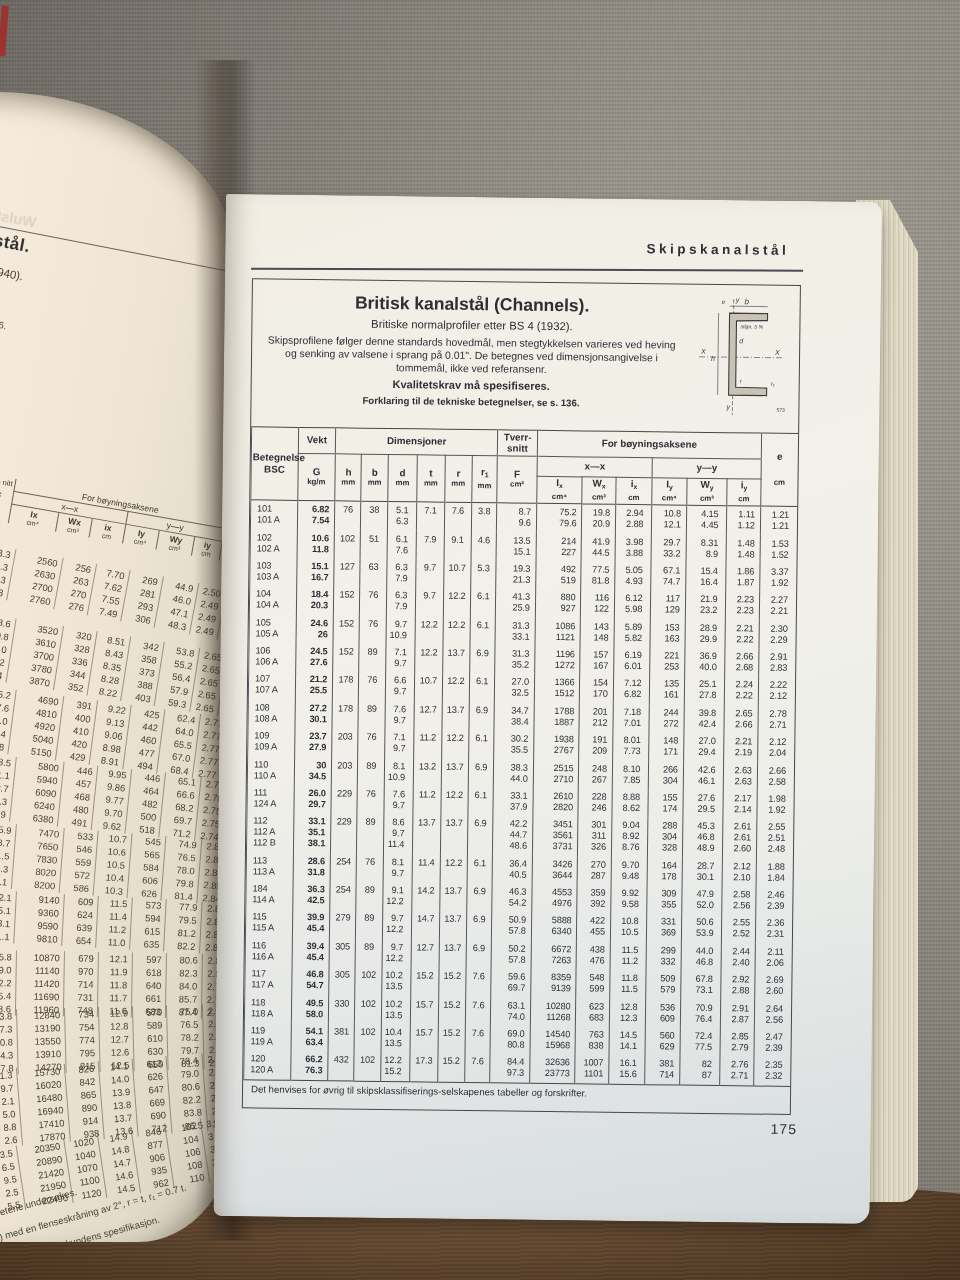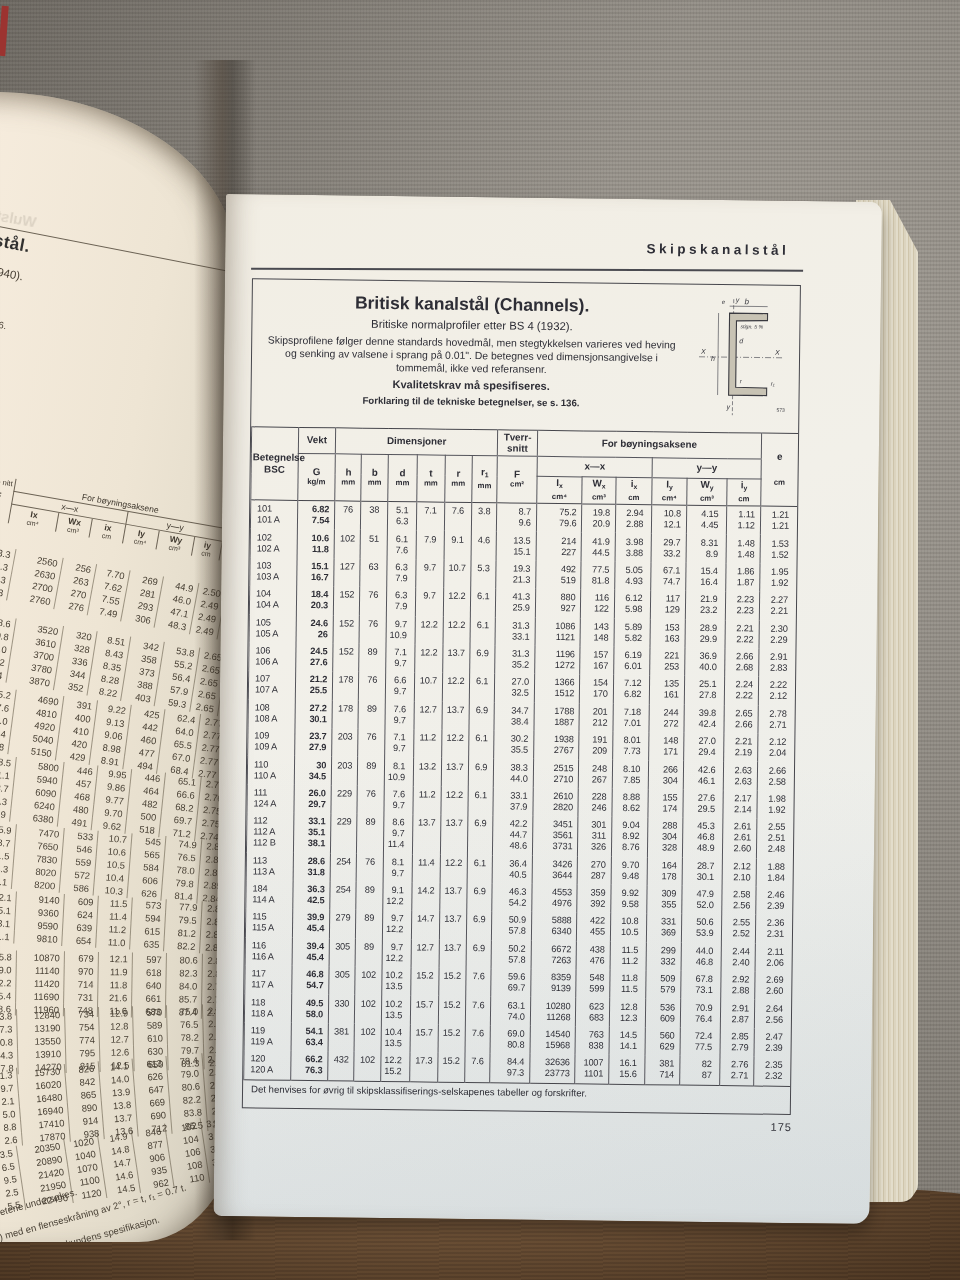--- a/index.html
+++ b/index.html
@@ -90,21 +90,21 @@
   thead th.bb{border-bottom:1px solid #55555c;}
   sub{font-size:6.8px;vertical-align:-2px;}
   tbody td{font-size:9.2px;vertical-align:top;padding:3.2px 0;letter-spacing:-.15px;}
   .ln{height:11px;line-height:11px;white-space:nowrap;}
   td.a-left .ln{text-align:left;padding-left:6px;}
   td.a-right .ln{text-align:right;padding-right:5px;}
   td.a-center .ln{text-align:center;}
   td.bold{font-weight:bold;}
   td.pr8 .ln{padding-right:8px;}
   .tfootnote{font-size:9.6px;padding:3px 0 0 8px;}
-  .pagenum{position:absolute;top:920px;left:556px;font-size:11px;letter-spacing:1px;}
+  .pagenum{position:absolute;top:920px;left:556px;font-size:14px;letter-spacing:1px;}
 
   svg text{font-family:"Liberation Sans",sans-serif;fill:#3a3a40;}
 </style>
 </head>
 <body>
 
 <div class="fabric"></div>
 <div class="brown-cloth"></div>
 <div class="red-edge r1"></div>
 <div class="red-edge r2"></div>
@@ -485,21 +485,21 @@
           <div class="lcell lc3">11.8</div>
           <div class="lcell lc4">640</div>
           <div class="lcell lc5">84.0</div>
           <div class="lcell lc6">2.79</div>
           <div class="lcell lc7"></div>
         </div>
         <div class="lrow">
           <div class="lcell lc0">5.4</div>
           <div class="lcell lc1">11690</div>
           <div class="lcell lc2">731</div>
-          <div class="lcell lc3">21.6</div>
+          <div class="lcell lc3">11.7</div>
           <div class="lcell lc4">661</div>
           <div class="lcell lc5">85.7</div>
           <div class="lcell lc6">2.78</div>
           <div class="lcell lc7"></div>
         </div>
         <div class="lrow">
           <div class="lcell lc0">8.6</div>
           <div class="lcell lc1">11960</div>
           <div class="lcell lc2">748</div>
           <div class="lcell lc3">11.6</div>
@@ -992,21 +992,21 @@
             </td>
             <td class="a-right pr8">
               <div class="ln">15.4</div>
               <div class="ln">16.4</div>
             </td>
             <td class="a-right">
               <div class="ln">1.86</div>
               <div class="ln">1.87</div>
             </td>
             <td class="a-right pr8">
-              <div class="ln">1.95</div>
+              <div class="ln">3.37</div>
               <div class="ln">1.92</div>
             </td>
           </tr>
           <tr>
             <td class="a-left">
               <div class="ln">104</div>
               <div class="ln">104 A</div>
             </td>
             <td class="a-right bold">
               <div class="ln">18.4</div>

